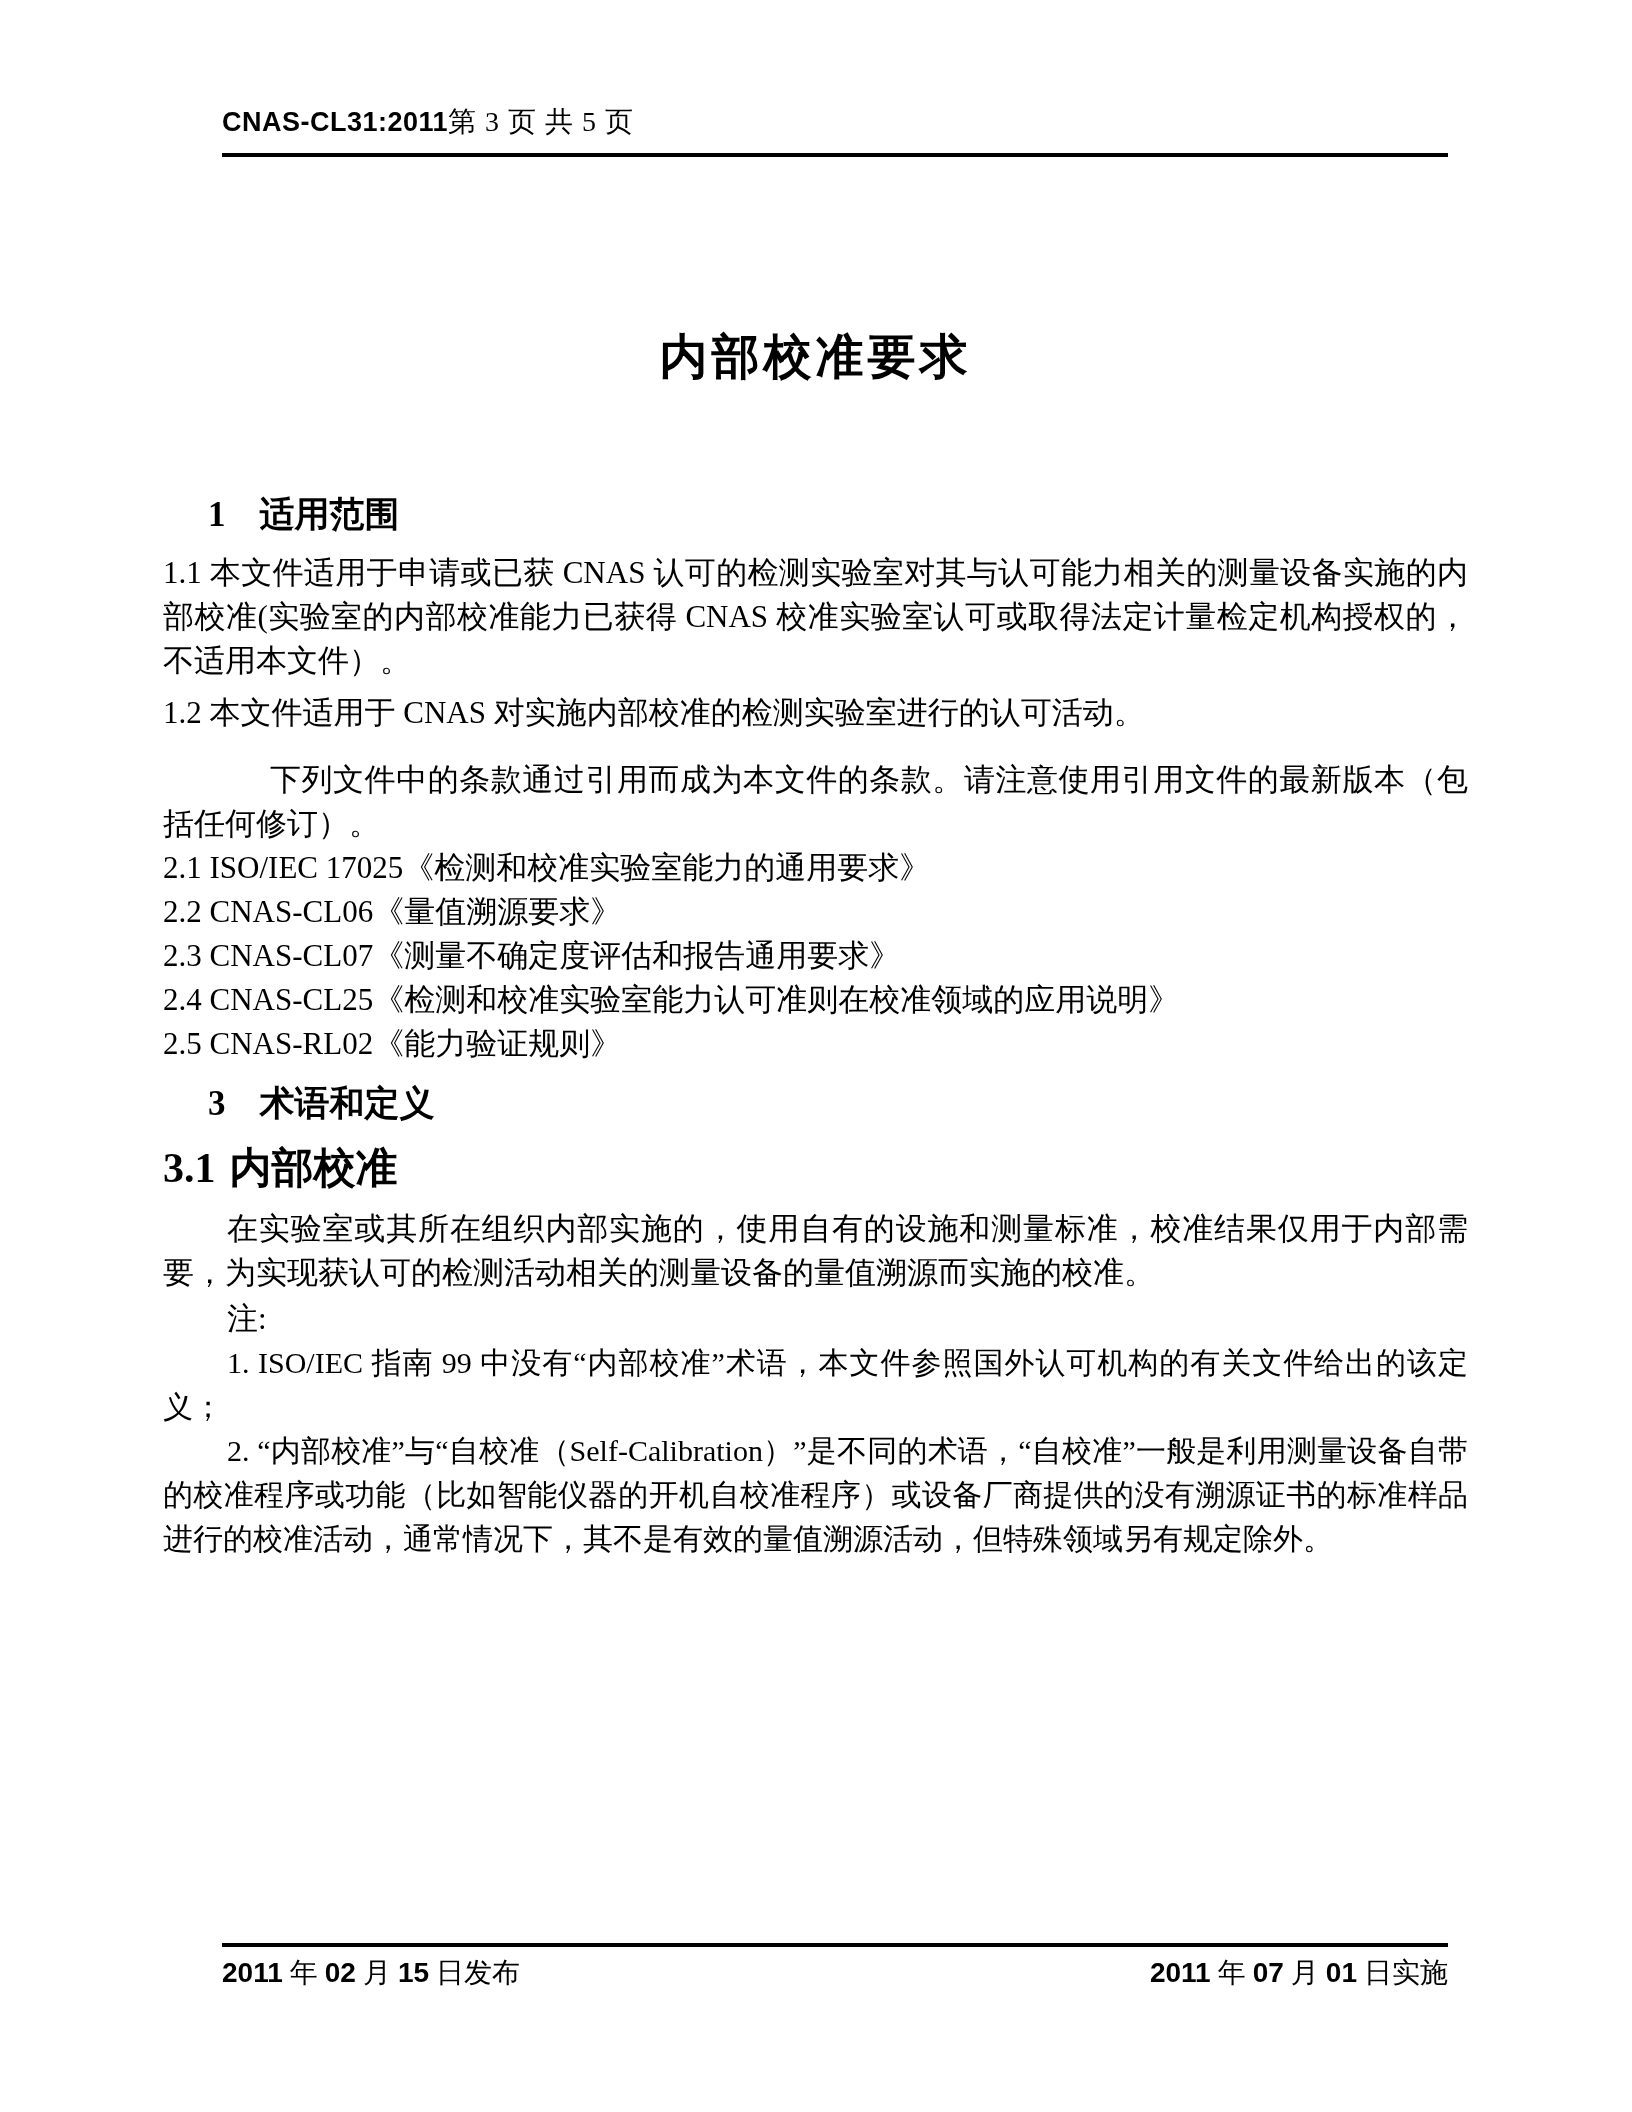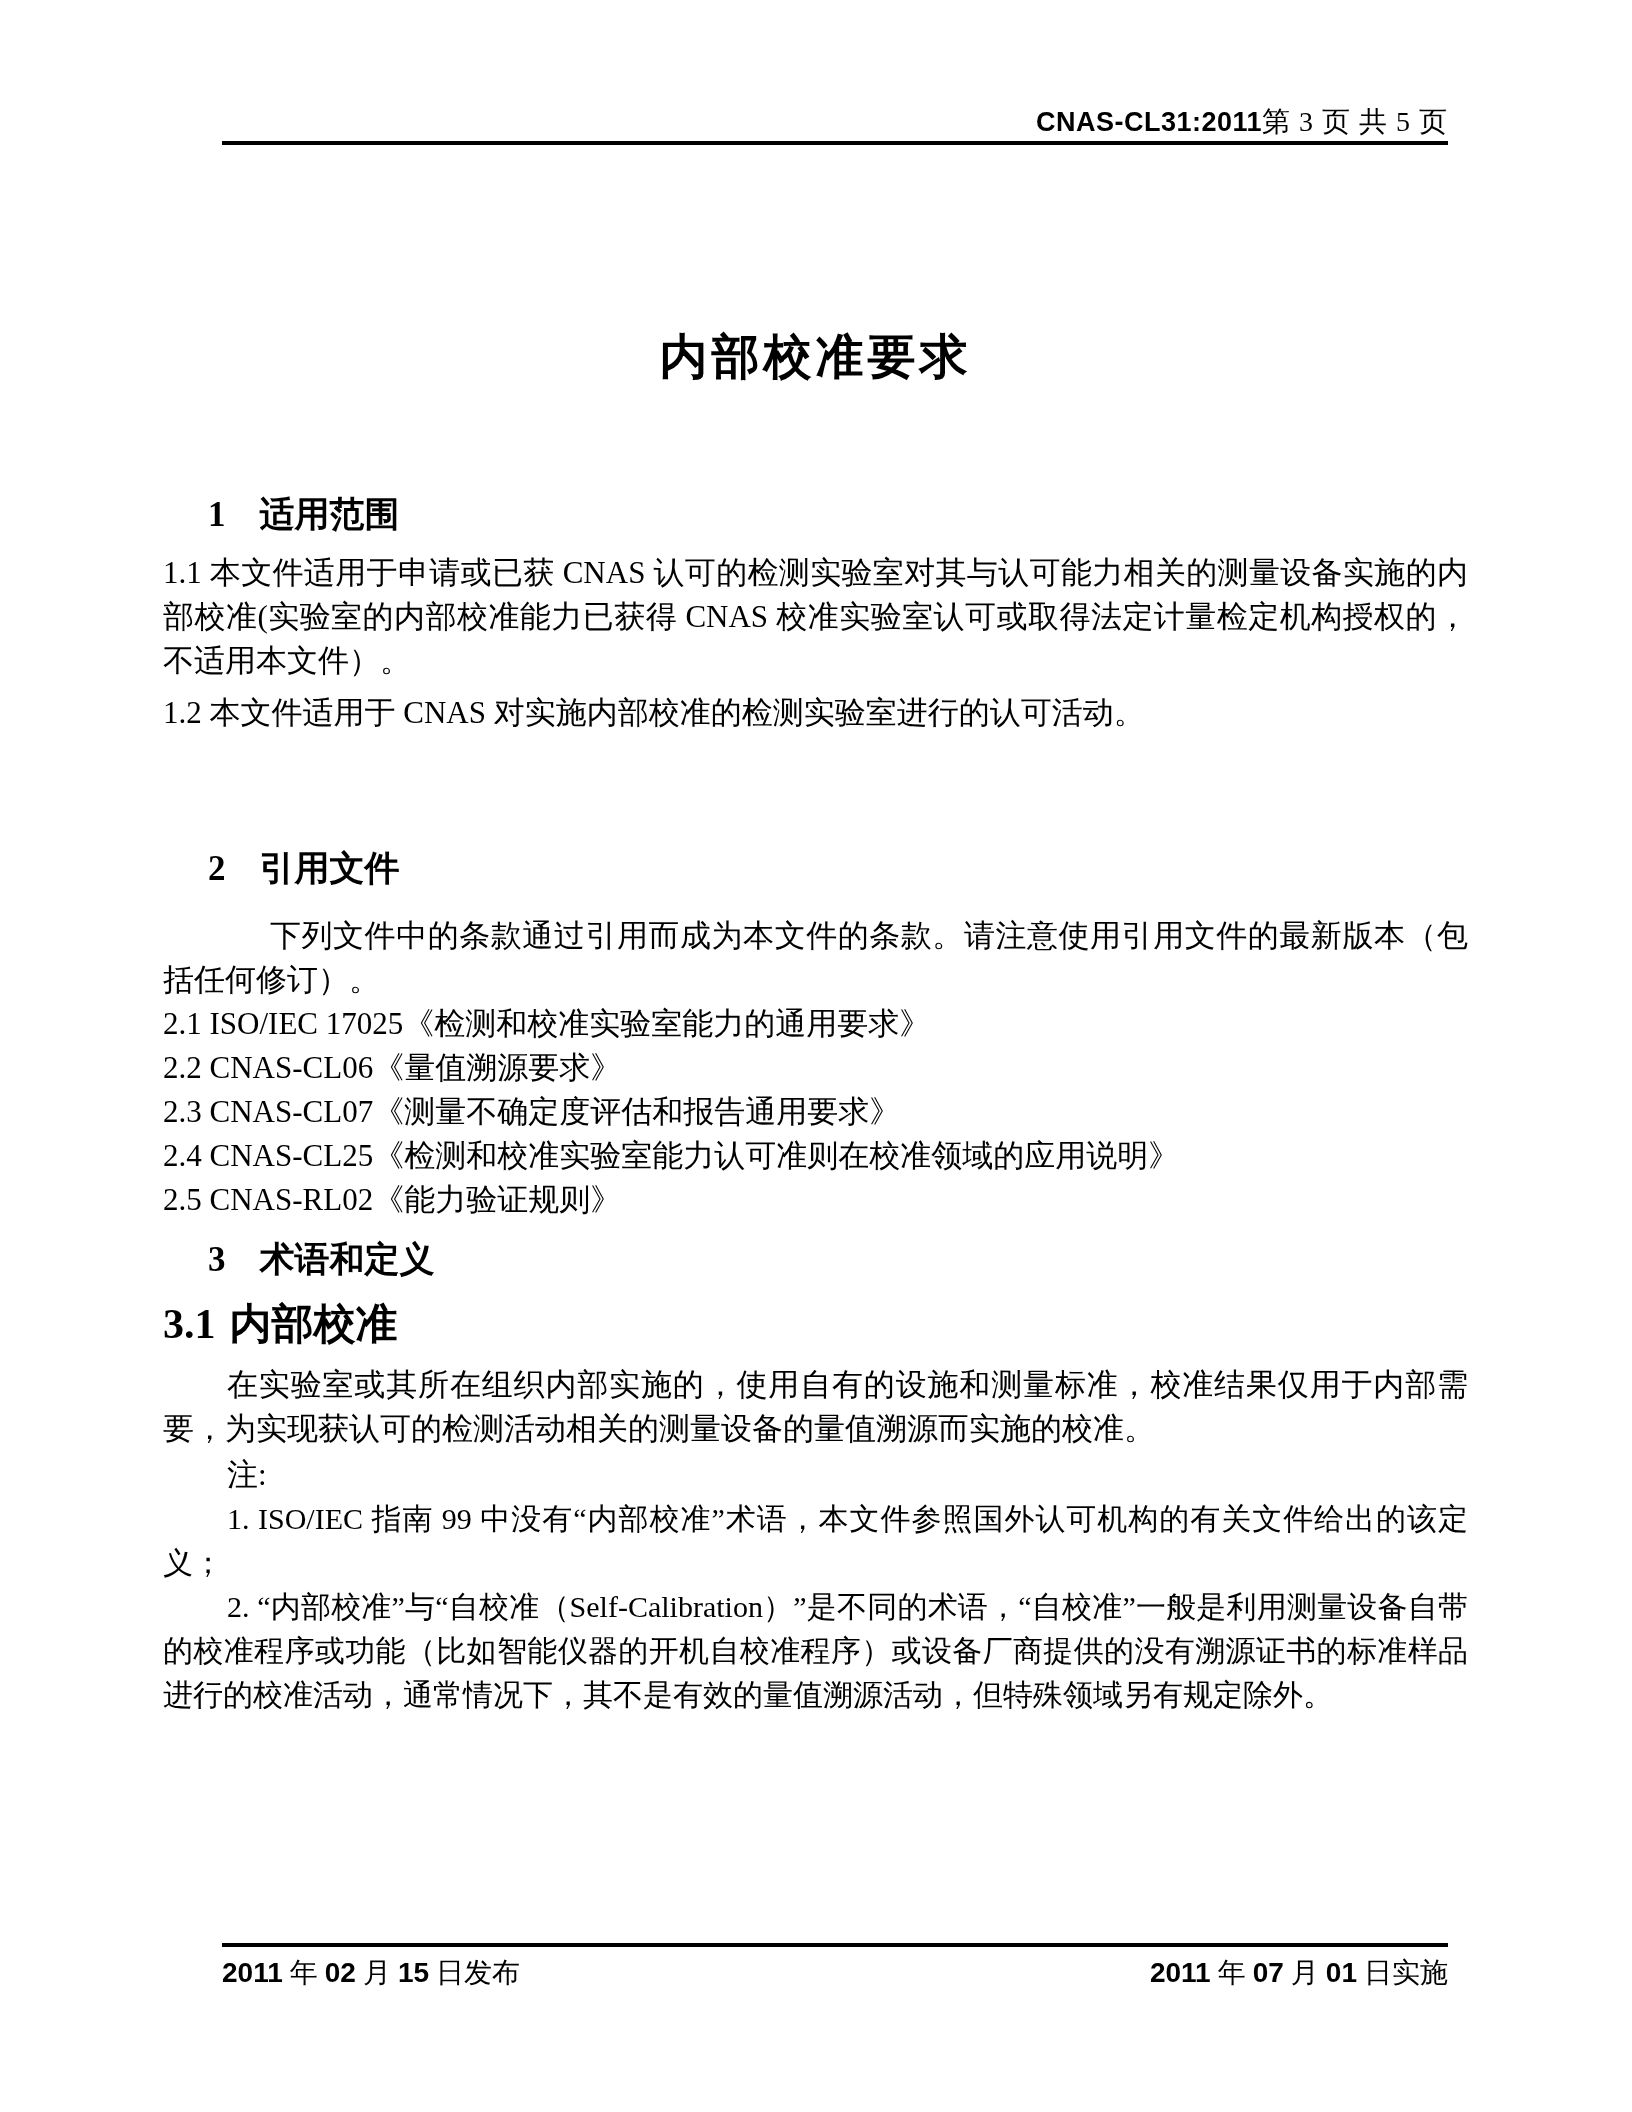--- a/index.html
+++ b/index.html
@@ -15,25 +15,25 @@
 
   
   .header {
     position: absolute;
     left: 222px;
     top: 106px;
     width: 1226px;
   }
   .header-row {
     display: flex;
-    justify-content: flex-end;
+    justify-content: flex-start;
     align-items: flex-end;
     font-size: 27px;
     line-height: 32px;
-    padding-bottom: 3px;
+    padding-bottom: 15px;
   }
   .doc-number {
     font-family: "Liberation Sans", "DejaVu Sans", sans-serif;
     font-weight: 700;
     letter-spacing: 0.5px;
   }
   .page-indicator { font-size: 28px; letter-spacing: 1px; }
   .header-rule { border-bottom: 4px solid #000; }
 
   
@@ -119,23 +119,20 @@
   <div class="content">
 
     <div class="doc-title">内部校准要求</div>
 
     <div class="sec-heading h-sec1">
       <span class="sec-num">1</span><span>适用范围</span>
     </div>
     <p class="para p11">1.1 本文件适用于申请或已获 CNAS 认可的检测实验室对其与认可能力相关的测量设备实施的内部校准(实验室的内部校准能力已获得 CNAS 校准实验室认可或取得法定计量检定机构授权的，不适用本文件）。</p>
     <p class="para p12">1.2 本文件适用于 CNAS 对实施内部校准的检测实验室进行的认可活动。</p>
 
-    <div class="sec-heading h-sec2">
-      <span class="sec-num">2</span><span>引用文件</span>
-    </div>
     <p class="para intro">下列文件中的条款通过引用而成为本文件的条款。请注意使用引用文件的最新版本（包括任何修订）。</p>
     <p class="para ref-line">2.1 ISO/IEC 17025《检测和校准实验室能力的通用要求》</p>
     <p class="para ref-line">2.2 CNAS-CL06《量值溯源要求》</p>
     <p class="para ref-line">2.3 CNAS-CL07《测量不确定度评估和报告通用要求》</p>
     <p class="para ref-line">2.4 CNAS-CL25《检测和校准实验室能力认可准则在校准领域的应用说明》</p>
     <p class="para ref-line">2.5 CNAS-RL02《能力验证规则》</p>
 
     <div class="sec-heading h-sec3">
       <span class="sec-num">3</span><span>术语和定义</span>
     </div>

